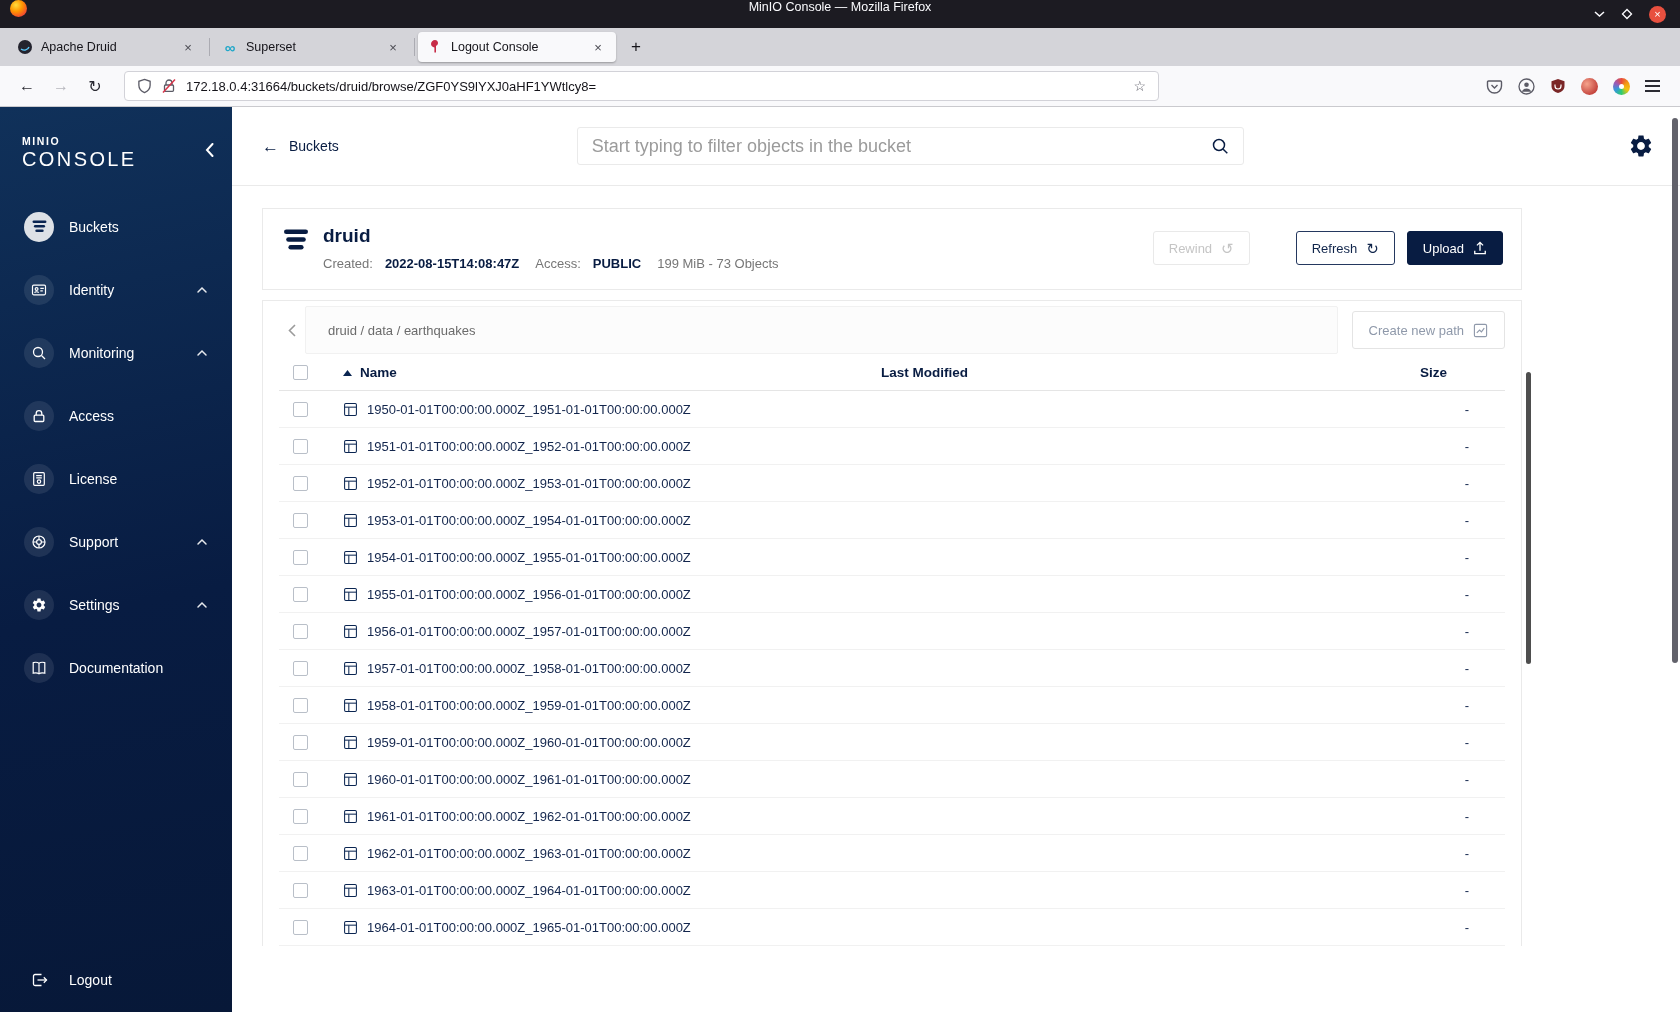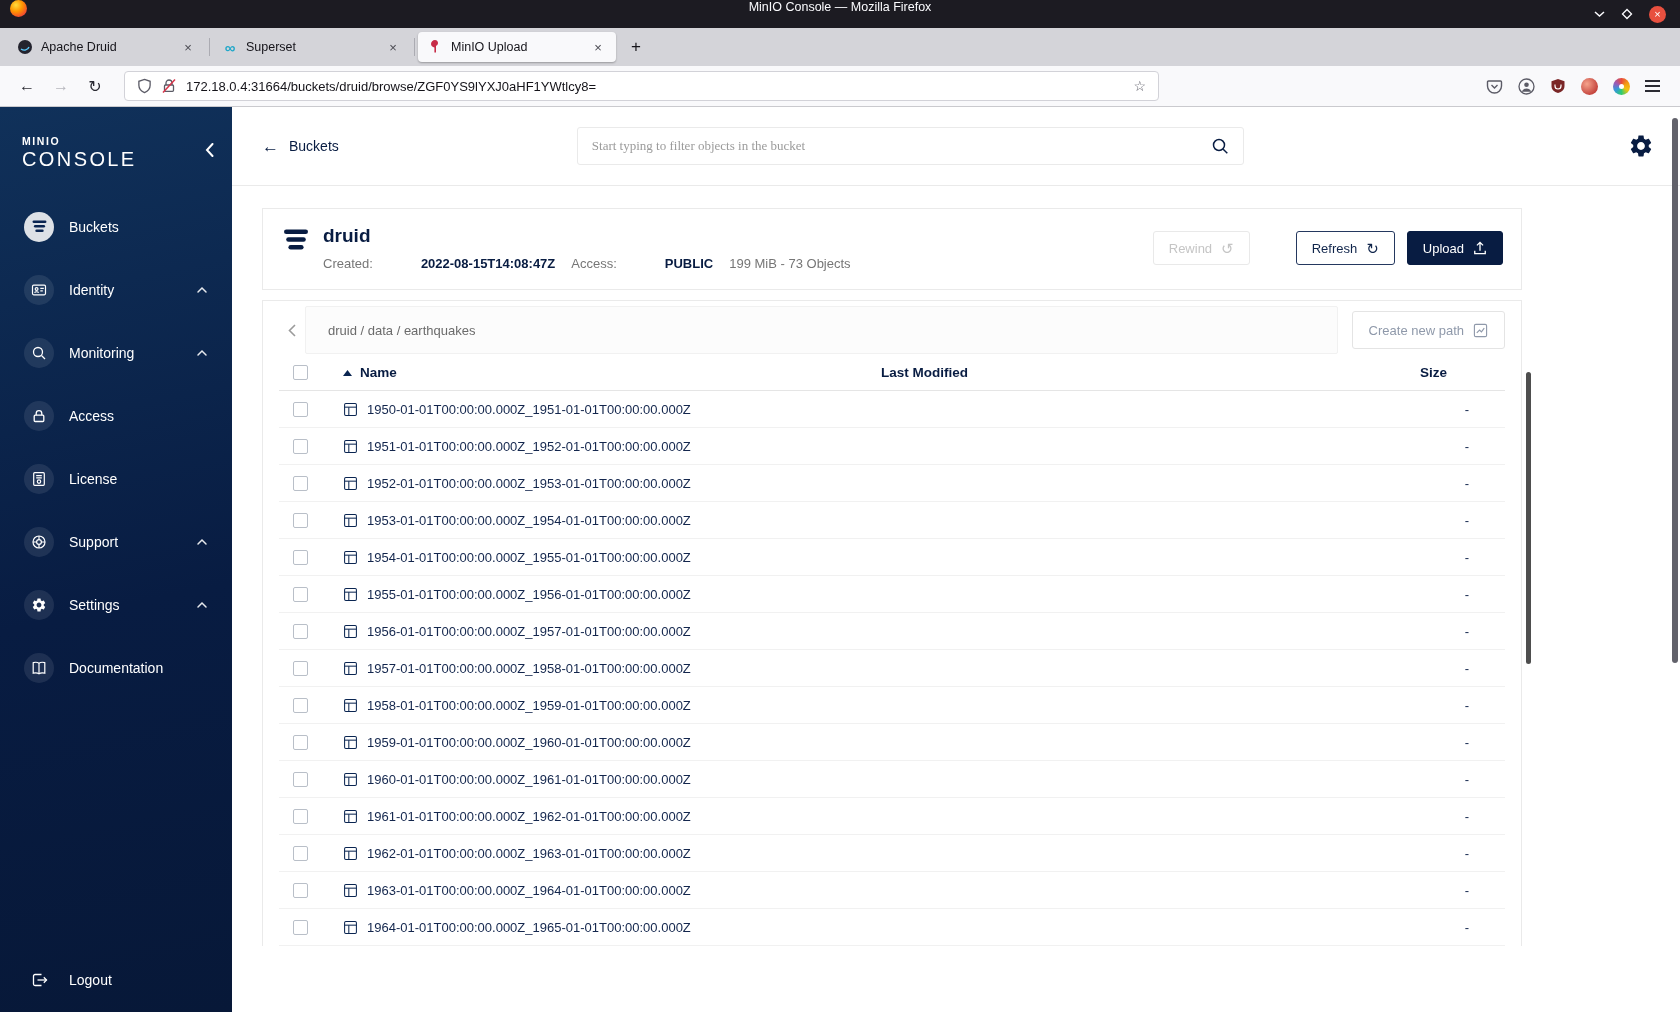--- a/index.html
+++ b/index.html
@@ -55,32 +55,32 @@
   .nav-ic.on{background:#dde1e6;}
   .nav-caret{margin-left:auto;opacity:.9;display:flex;}
   .logout{position:absolute;bottom:24px;left:0;right:0;display:flex;align-items:center;gap:15px;padding:0 24px;font-size:14px;cursor:pointer;}
   .logout-ic{width:30px;display:flex;justify-content:center;}
 
   .main{flex:1;position:relative;background:#fff;overflow:hidden;}
   .topbar{height:79px;display:flex;align-items:center;border-bottom:1px solid #eaeaea;padding:0 26px 0 30px;}
   .back-link{display:flex;align-items:center;gap:10px;color:var(--navy);font-size:14px;cursor:pointer;}
   .back-arrow{font-size:17px;line-height:1;}
   .searchbar{margin-left:238px;width:667px;height:38px;border:1px solid #eaeaea;border-radius:3px;display:flex;align-items:center;padding:0 14px;}
-  .searchbar input{flex:1;border:0;outline:0;font-family:Liberation Serif, serif;font-size:13px;color:#333;background:transparent;}
+  .searchbar input{flex:1;border:0;outline:0;font-family:Liberation Sans, sans-serif;font-size:18px;color:#333;background:transparent;}
   .searchbar input::placeholder{color:#9b9b9b;}
   .gear-btn{margin-left:auto;cursor:pointer;display:flex;}
 
   .content{padding:22px 0 0 30px;}
   .bucket-card{width:1260px;border:1px solid #eaeaea;padding:16px 18px 18px 20px;display:flex;align-items:center;}
   .bucket-info{display:flex;gap:14px;}
   .bucket-icon{margin-top:4px;}
   .bucket-title{font-size:19px;font-weight:700;color:var(--navy);}
   .bucket-meta{margin-top:9px;font-size:13px;color:#767676;display:flex;gap:16px;align-items:center;}
-  .meta-pair{display:flex;gap:18px;}
-  .meta-val{color:var(--navy);font-weight:700;margin-left:30px;}
+  .meta-pair{display:flex;gap:12px;}
+  .meta-val{color:var(--navy);font-weight:700;}
   .bucket-actions{margin-left:auto;display:flex;gap:12px;align-items:center;}
   .btn{height:34px;padding:0 15px;border-radius:3px;font-size:13px;display:inline-flex;align-items:center;gap:9px;background:#fff;cursor:pointer;font-family:inherit;}
   .btn-disabled{border:1px solid #e9e9e9;color:#c5c5c5;cursor:default;}
   .btn-outline{border:1px solid #24385f;color:#10254b;margin-left:34px;}
   .btn-primary{background:var(--navy);border:1px solid var(--navy);color:#fff;}
   .btn-glyph{font-size:15px;line-height:1;}
 
   .browse-panel{width:1260px;border:1px solid #eaeaea;border-bottom:0;margin-top:10px;padding:10px 16px 0;min-height:628px;}
   .crumb-row{display:flex;align-items:center;height:38px;}
   .crumb-back{width:26px;display:flex;align-items:center;justify-content:center;cursor:pointer;flex-shrink:0;}
@@ -139,21 +139,21 @@
       <span class="tab-label">Superset</span>
       <span class="tab-close">×</span>
     </div>
     <span class="tab-sep"></span>
     <div class="tab active">
       <span class="favicon">
           <svg width="16" height="16" viewBox="0 0 16 16">
             <path d="M8 1c2 0 3 1.5 3 3 0 1.2-.6 2.1-1.5 2.6L9 7v6.5H7.4V8.4C5.5 8 4 6.8 4 5c0-2 1.8-4 4-4z" fill="#C72C48"></path>
           </svg>
         </span>
-      <span class="tab-label">MinIO Upload</span>
+      <span class="tab-label">Logout Console</span>
       <span class="tab-close">×</span>
     </div>
     <span class="newtab">+</span>
   </div>
 
   <div class="navbar">
     <span class="nav-btn">←</span>
     <span class="nav-btn disabled">→</span>
     <span class="nav-btn">↻</span>
     <div class="urlbar">

